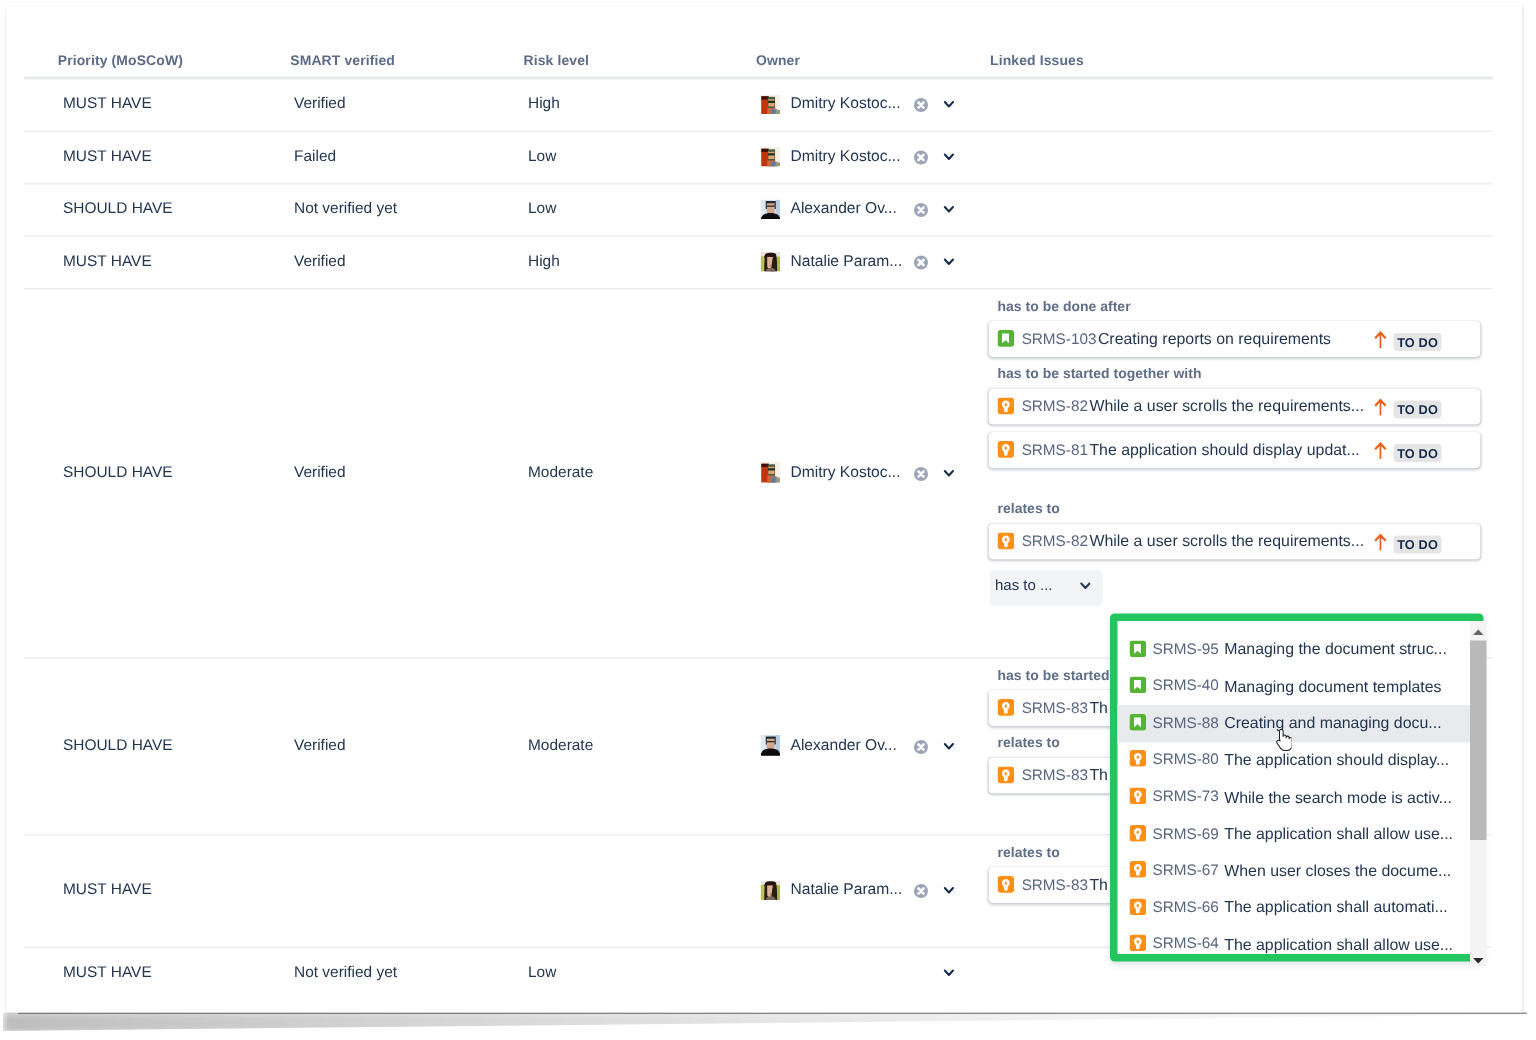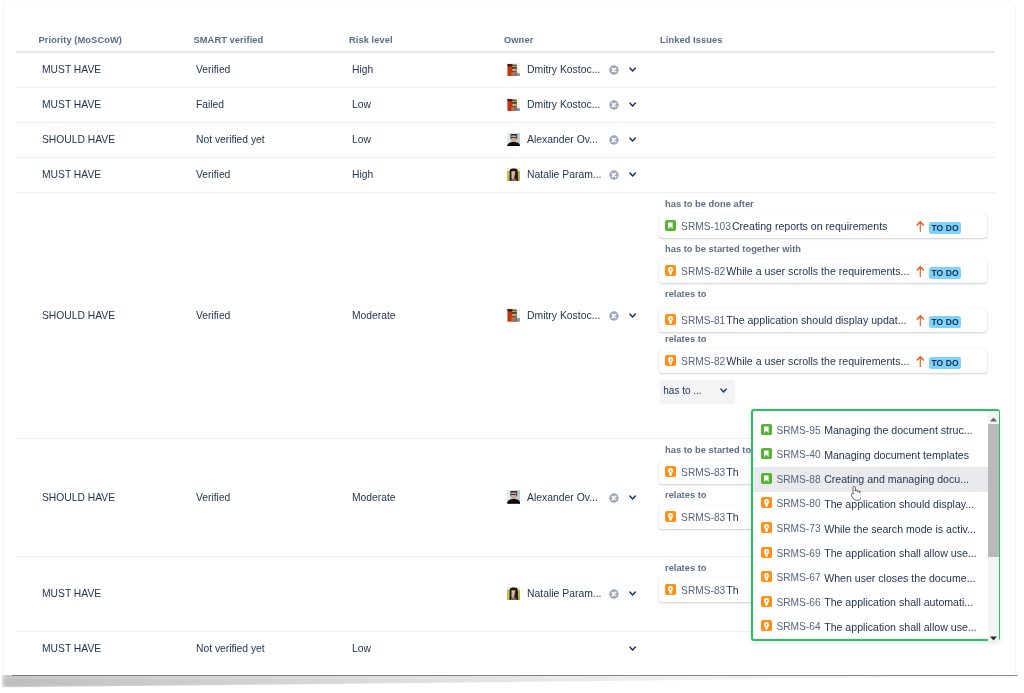--- a/index.html
+++ b/index.html
@@ -24,33 +24,33 @@
   .rowchev{position:absolute;width:7.2px;height:5.2px;line-height:0;}
   
   .lbl{position:absolute;font-size:9.3px;font-weight:700;color:#5f6d86;white-space:nowrap;letter-spacing:.02px;}
   .lbox{position:absolute;height:24px;background:#fff;border-radius:3px;box-sizing:border-box;
         box-shadow:0 1px 2px rgba(9,30,66,.20), 0 0 1px rgba(9,30,66,.18);
         display:flex;align-items:center;padding-left:6px;}
   .ltype{width:11.1px;height:11.1px;flex:0 0 11.1px;display:block;line-height:0;}
   .lkey{font-size:10.2px;color:#57657f;white-space:nowrap;margin-left:5px;}
   .lsum{font-size:10.6px;color:#233651;white-space:nowrap;margin-left:1px;overflow:hidden;}
   .lprio{width:8.6px;height:12.9px;margin-left:auto;margin-right:-2.5px;flex:0 0 auto;display:block;line-height:0;}
-  .lstat{height:12px;background:#7dd3fc;border-radius:2.5px;flex:0 0 auto;
+  .lstat{height:12px;background:#e5e5e5;border-radius:2.5px;flex:0 0 auto;
          font-size:8.5px;font-weight:700;color:#172b4d;letter-spacing:.1px;
          padding:0 2.5px;line-height:12.3px;margin:3px 25.8px 0 6.5px;}
   
   .relsel{position:absolute;background:#f2f4f6;border-radius:3px;height:24px;}
   .relsel .t{position:absolute;left:3.3px;top:5.2px;font-size:10px;color:#233651;white-space:nowrap;}
   .relsel .cv{position:absolute;width:7.2px;height:5.2px;line-height:0;}
   .issinput{position:absolute;height:24px;background:#fff;border:2px solid #5C9BFF;border-radius:3px;box-sizing:border-box;}
   .issinput .t{position:absolute;left:0.7px;top:4.5px;font-size:10.6px;color:#233651;}
   .issinput .cv{position:absolute;width:7.2px;height:5.2px;line-height:0;}
   
-  .dd{position:absolute;background:#fff;border:2px solid #22c55e;border-radius:3px;box-sizing:border-box;
-      box-shadow:0 2px 4px rgba(9,30,66,.10);margin-left:11px;}
+  .dd{position:absolute;background:#fff;border:5px solid #22c55e;border-radius:3px;box-sizing:border-box;
+      box-shadow:0 2px 4px rgba(9,30,66,.10);}
   .ddrow{position:absolute;left:0;height:24.7px;width:100%;box-sizing:border-box;
          display:flex;align-items:center;padding-left:8.8px;}
   .ddrow.hl{background:#e9eaee;}
   .ddicon{width:11.1px;height:11.1px;flex:0 0 11.1px;display:block;position:relative;top:-1px;line-height:0;}
   .ddkey{font-size:10.2px;color:#57657f;white-space:nowrap;margin-left:4px;}
   .ddsum{font-size:10.6px;color:#233651;white-space:nowrap;margin-left:3.6px;}
   .sbar{position:absolute;background:#f4f4f4;}
   .sbtn{position:absolute;width:100%;height:11px;}
   .sthumb{position:absolute;background:#b9b9b9;}
   .cursor{position:absolute;width:12px;height:16px;line-height:0;}
@@ -204,21 +204,21 @@
             <path d="M7 2.6c-1.8 0-3.25 1.45-3.25 3.25 0 1.2.65 2.0 1.15 2.65.35.45.55.75.55 1.15v1.6c0 .6.5 1.1 1.1 1.1h.9c.6 0 1.1-.5 1.1-1.1v-1.6c0-.4.2-.7.55-1.15.5-.65 1.15-1.45 1.15-2.65C10.25 4.05 8.8 2.6 7 2.6zM7 4.3 8.2 6.0 7 7.75 5.8 6.0z" fill="#fff" fill-rule="evenodd"></path>
           </svg></span>
         <span class="lkey">SRMS-82</span>
         <span class="lsum" style="left:64px">While a user scrolls the requirements...</span>
         <span class="lprio" style="left:255px"><svg viewBox="0 0 14 21" width="8.6" height="12.9">
             <path d="M7 1.2 L13.6 8.2 L11.9 9.9 L7.95 5.7 L7.95 19.8 L6.05 19.8 L6.05 5.7 L2.1 9.9 L0.4 8.2 Z" fill="#E9601A"></path>
           </svg></span>
         <span class="lstat" style="left:272px">TO DO</span>
       </div>
 <div class="lbl" style="left:665px;top:289px">relates to</div>
-<div class="lbox" style="left:659px;top:308px;width:328px">
+<div class="lbox" style="left:659px;top:288px;width:328px">
         <span class="ltype"><svg viewBox="0 0 14 14" width="11.1" height="11.1">
             <rect width="14" height="14" rx="2.6" fill="#FF9015"></rect>
             <path d="M7 2.6c-1.8 0-3.25 1.45-3.25 3.25 0 1.2.65 2.0 1.15 2.65.35.45.55.75.55 1.15v1.6c0 .6.5 1.1 1.1 1.1h.9c.6 0 1.1-.5 1.1-1.1v-1.6c0-.4.2-.7.55-1.15.5-.65 1.15-1.45 1.15-2.65C10.25 4.05 8.8 2.6 7 2.6zM7 4.3 8.2 6.0 7 7.75 5.8 6.0z" fill="#fff" fill-rule="evenodd"></path>
           </svg></span>
         <span class="lkey">SRMS-81</span>
         <span class="lsum" style="left:64px">The application should display updat...</span>
         <span class="lprio" style="left:255px"><svg viewBox="0 0 14 21" width="8.6" height="12.9">
             <path d="M7 1.2 L13.6 8.2 L11.9 9.9 L7.95 5.7 L7.95 19.8 L6.05 19.8 L6.05 5.7 L2.1 9.9 L0.4 8.2 Z" fill="#E9601A"></path>
           </svg></span>
         <span class="lstat" style="left:272px">TO DO</span>

